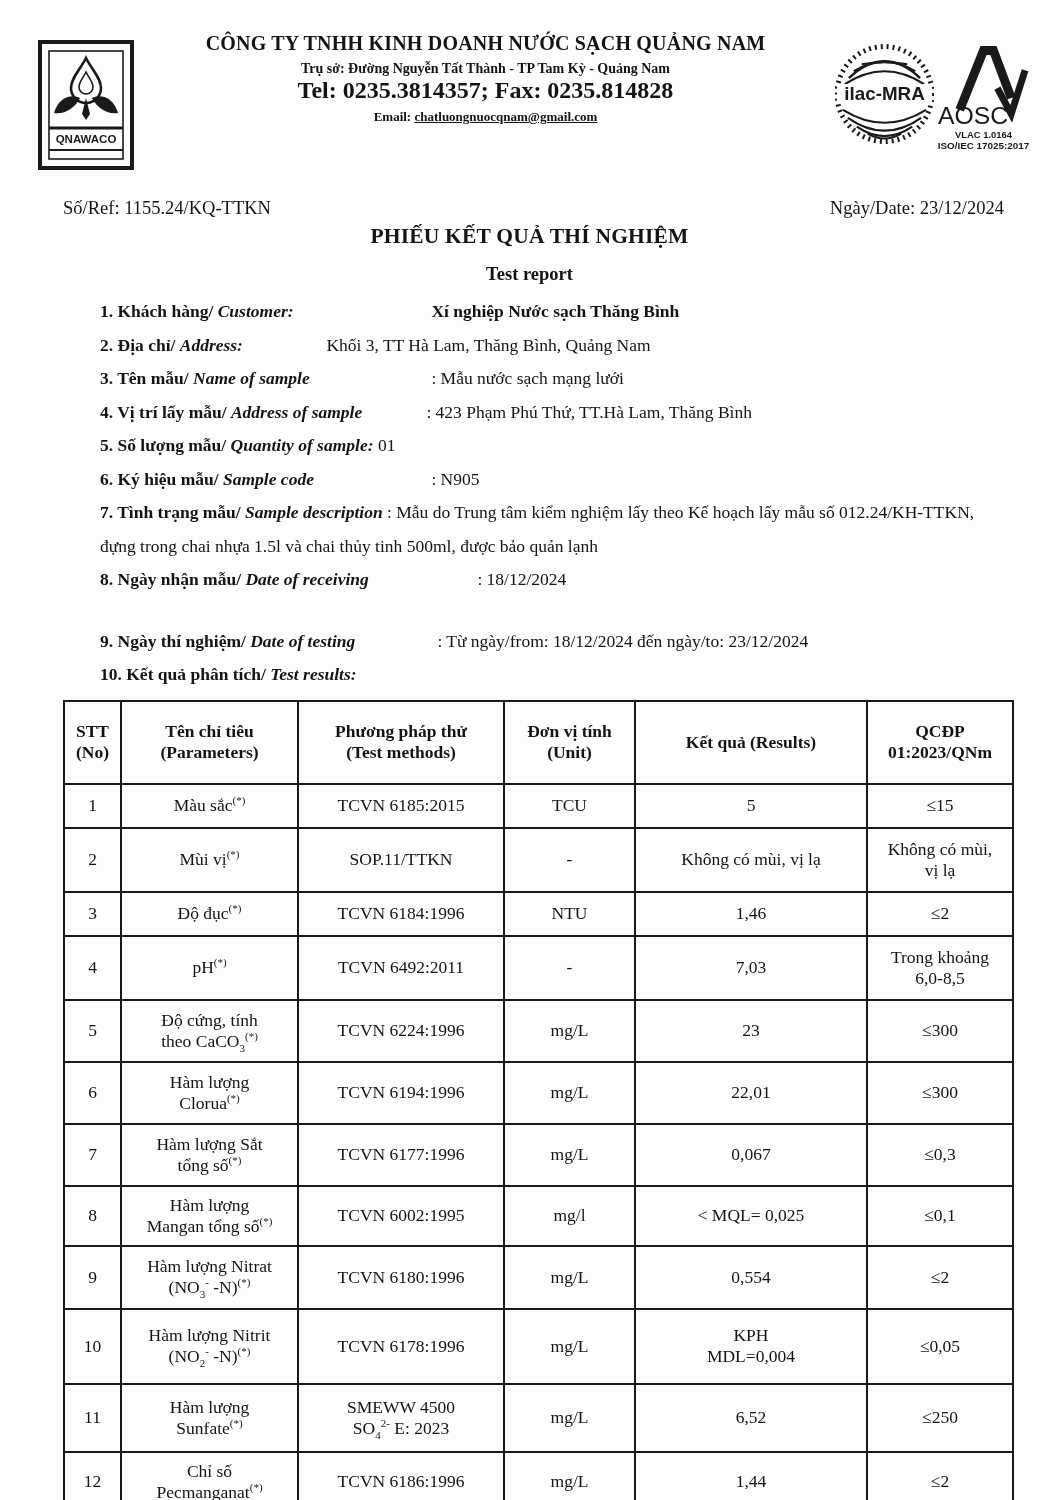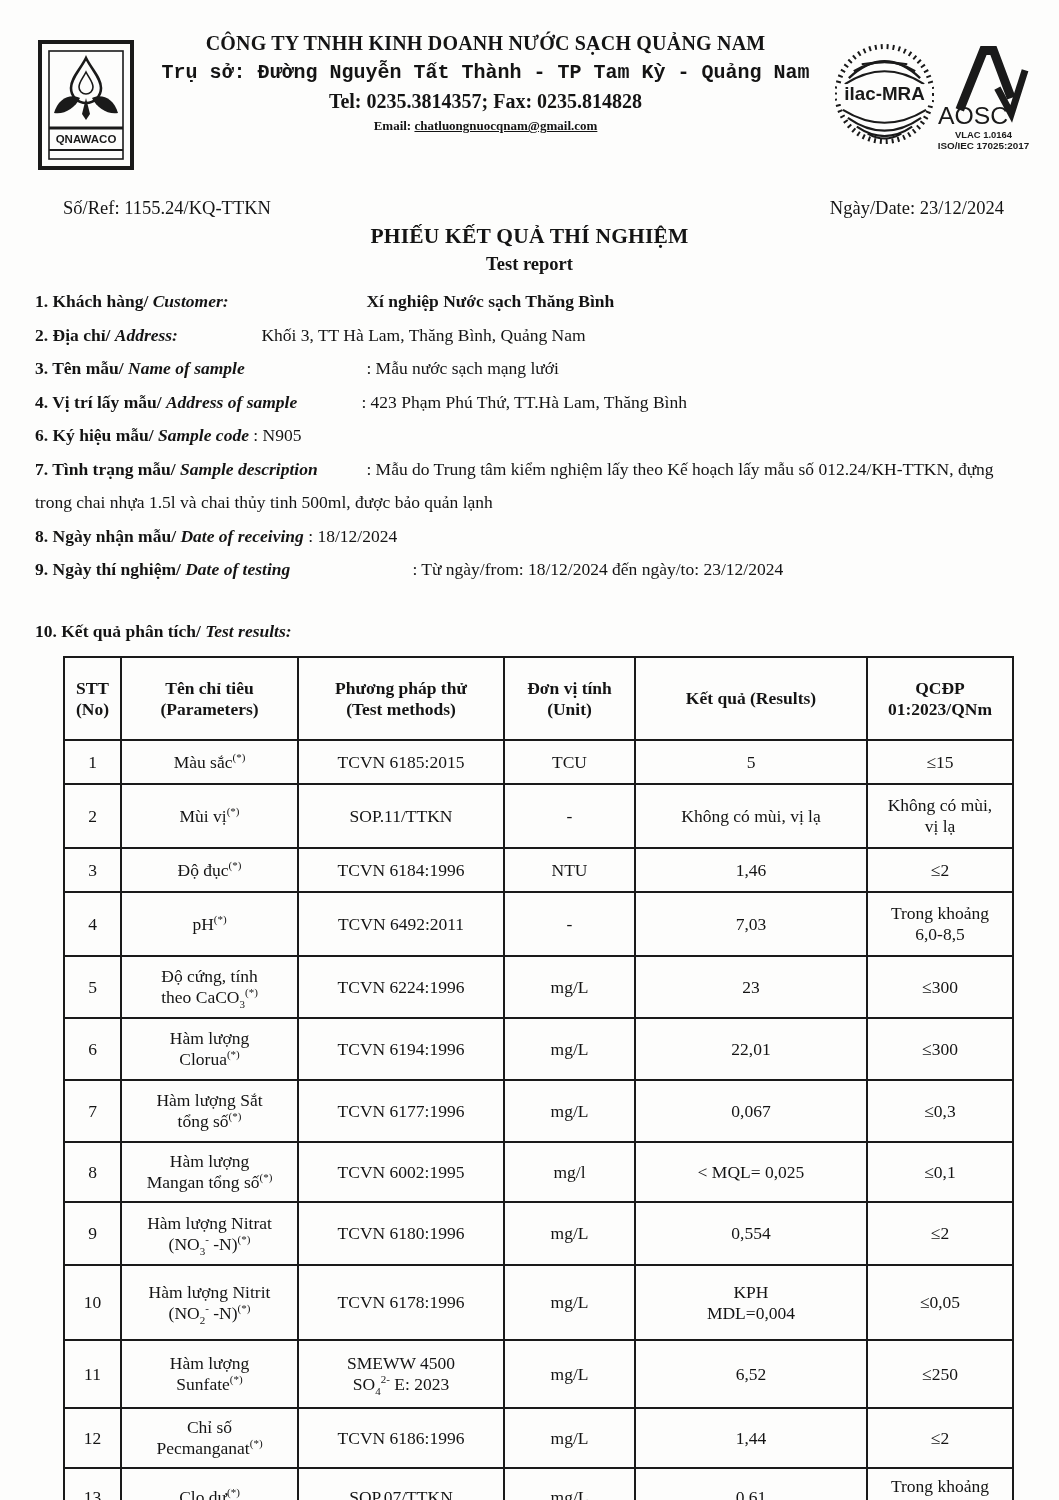--- a/index.html
+++ b/index.html
@@ -7,31 +7,31 @@
     width:1059px;height:1500px;margin:0 auto;background:#fdfdfc;
     font-family:"Liberation Serif","DejaVu Serif",serif;color:#141414;
     position:relative;overflow:hidden;box-sizing:border-box;
   }
   
   .hdr{display:flex;padding:30px 28px 0 38px;align-items:flex-start;}
   .hdr-left{width:96px;flex:0 0 96px;margin-top:10px;}
   .hdr-center{flex:1;text-align:center;font-weight:bold;padding:2px 4px 0 6px;}
   .h-company{font-size:20px;letter-spacing:.2px;}
   .h-center{font-size:21px;margin-top:5px;}
-  .h-addr{font-size:20px;margin-top:6px;font-family:Liberation Mono, monospace;}
-  .h-tel{font-size:20px;margin-top:6px;}
+  .h-addr{font-size:14px;margin-top:6px;}
+  .h-tel{font-size:24px;}
   .h-email{font-size:13px;margin-top:5px;}
   .h-email .em{text-decoration:underline;}
   .hdr-right{width:196px;flex:0 0 196px;display:flex;gap:2px;align-items:flex-start;margin-top:8px;}
   
   .refrow{display:flex;justify-content:space-between;font-size:18.5px;padding:24px 55px 0 63px;}
   .title{text-align:center;font-weight:bold;font-size:21.5px;margin-top:5px;letter-spacing:.2px;}
-  .subtitle{text-align:center;font-weight:bold;font-size:18.5px;margin-top:5px;}
-  
-  .fields{padding:10px 45px 0 35px;font-size:17.5px;line-height:33.5px;}
+  .subtitle{text-align:center;font-weight:bold;font-size:18.5px;margin-top:15px;}
+  
+  .fields{padding:10px 45px 0 100px;font-size:17.5px;line-height:33.5px;}
   .flab{display:inline-block;}
   .fvn{font-weight:bold;}
   .fen{font-weight:bold;font-style:italic;}
   .field:nth-of-type(1) .flab{min-width:327px;}
   .field:nth-of-type(2) .flab{min-width:222px;}
   .field:nth-of-type(3) .flab{min-width:327px;}
   .field:nth-of-type(4) .flab{min-width:322px;}
   .field:nth-of-type(6) .flab{min-width:327px;}
   .field:nth-of-type(8) .flab{min-width:373px;}
   .field:nth-of-type(9) .flab{min-width:333px;margin-top:28px;}
@@ -127,20 +127,21 @@
 
   <div class="fields">
     <div class="field"><span class="flab"><span class="fvn">1. Khách hàng/</span> <span class="fen">Customer:</span></span> <span class="fval">Xí nghiệp Nước sạch Thăng Bình</span></div>
 
     <div class="field"><span class="flab"><span class="fvn">2. Địa chỉ/</span> <span class="fen">Address:</span></span> <span class="fval">Khối 3, TT Hà Lam, Thăng Bình, Quảng Nam</span></div>
 
     <div class="field"><span class="flab"><span class="fvn">3. Tên mẫu/</span> <span class="fen">Name of sample</span></span> <span class="fval">: Mẫu nước sạch mạng lưới</span></div>
 
     <div class="field"><span class="flab"><span class="fvn">4. Vị trí lấy mẫu/</span> <span class="fen">Address of sample</span></span> <span class="fval">: 423 Phạm Phú Thứ, TT.Hà Lam, Thăng Bình</span></div>
 
+    <div class="field"><span class="flab"><span class="fvn">5. Số lượng mẫu/</span> <span class="fen">Quantity of sample:</span></span> <span class="fval">01</span></div>
 
     <div class="field"><span class="flab"><span class="fvn">6. Ký hiệu mẫu/</span> <span class="fen">Sample code</span></span> <span class="fval">: N905</span></div>
 
     <div class="field"><span class="flab"><span class="fvn">7. Tình trạng mẫu/</span> <span class="fen">Sample description</span></span> <span class="fval">: Mẫu do Trung tâm kiểm nghiệm lấy theo Kế hoạch lấy mẫu số 012.24/KH-TTKN, đựng trong chai nhựa 1.5l và chai thủy tinh 500ml, được bảo quản lạnh</span></div>
 
     <div class="field"><span class="flab"><span class="fvn">8. Ngày nhận mẫu/</span> <span class="fen">Date of receiving</span></span> <span class="fval">: 18/12/2024</span></div>
 
     <div class="field"><span class="flab"><span class="fvn">9. Ngày thí nghiệm/</span> <span class="fen">Date of testing</span></span> <span class="fval">: Từ ngày/from: 18/12/2024  đến ngày/to: 23/12/2024</span></div>
 
     <div class="field"><span class="flab"><span class="fvn">10. Kết quả phân tích/</span> <span class="fen">Test results:</span></span> <span class="fval"></span></div>

